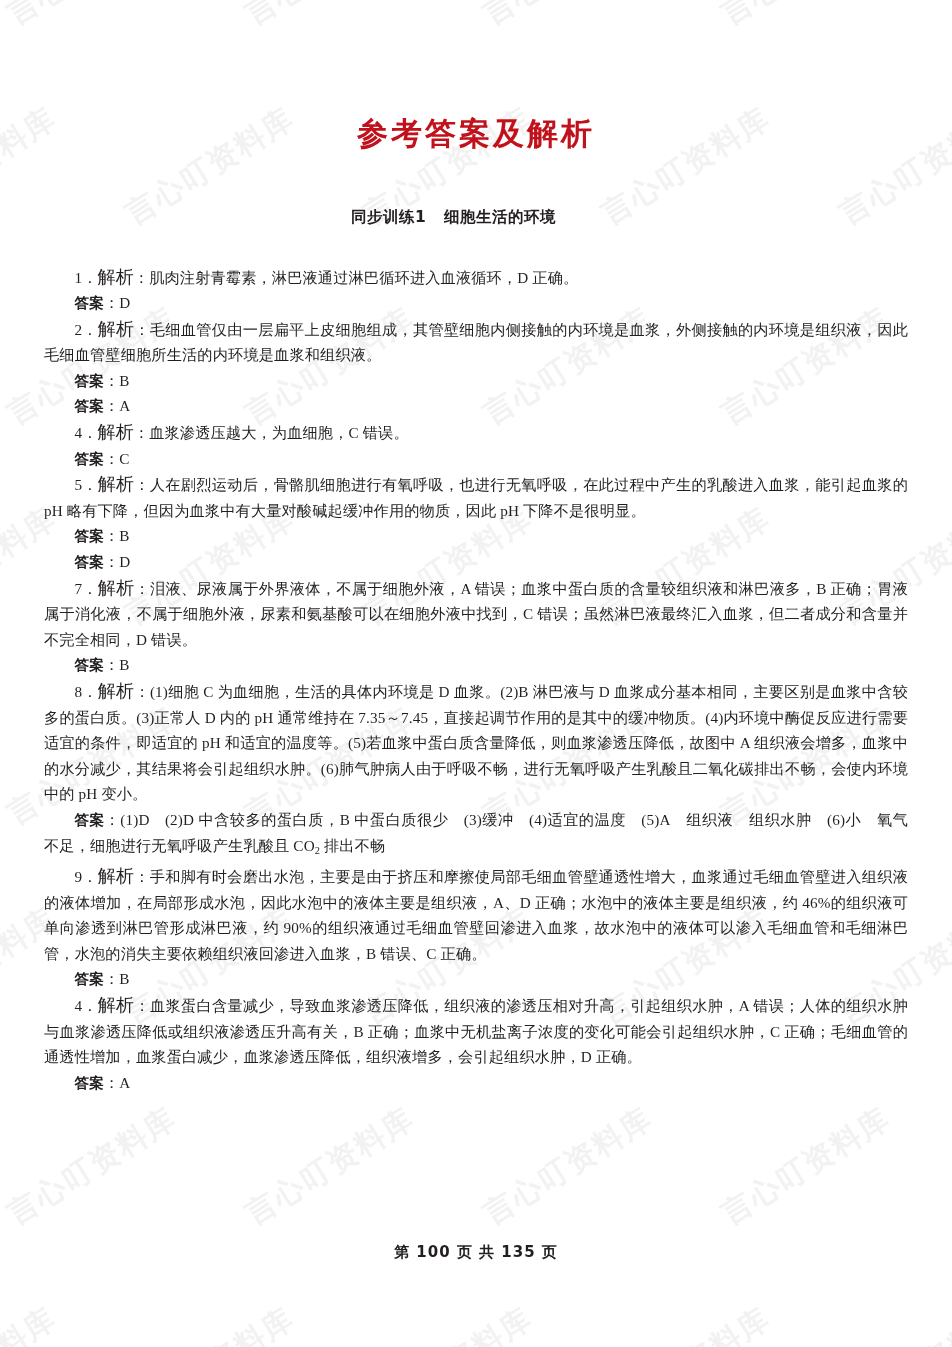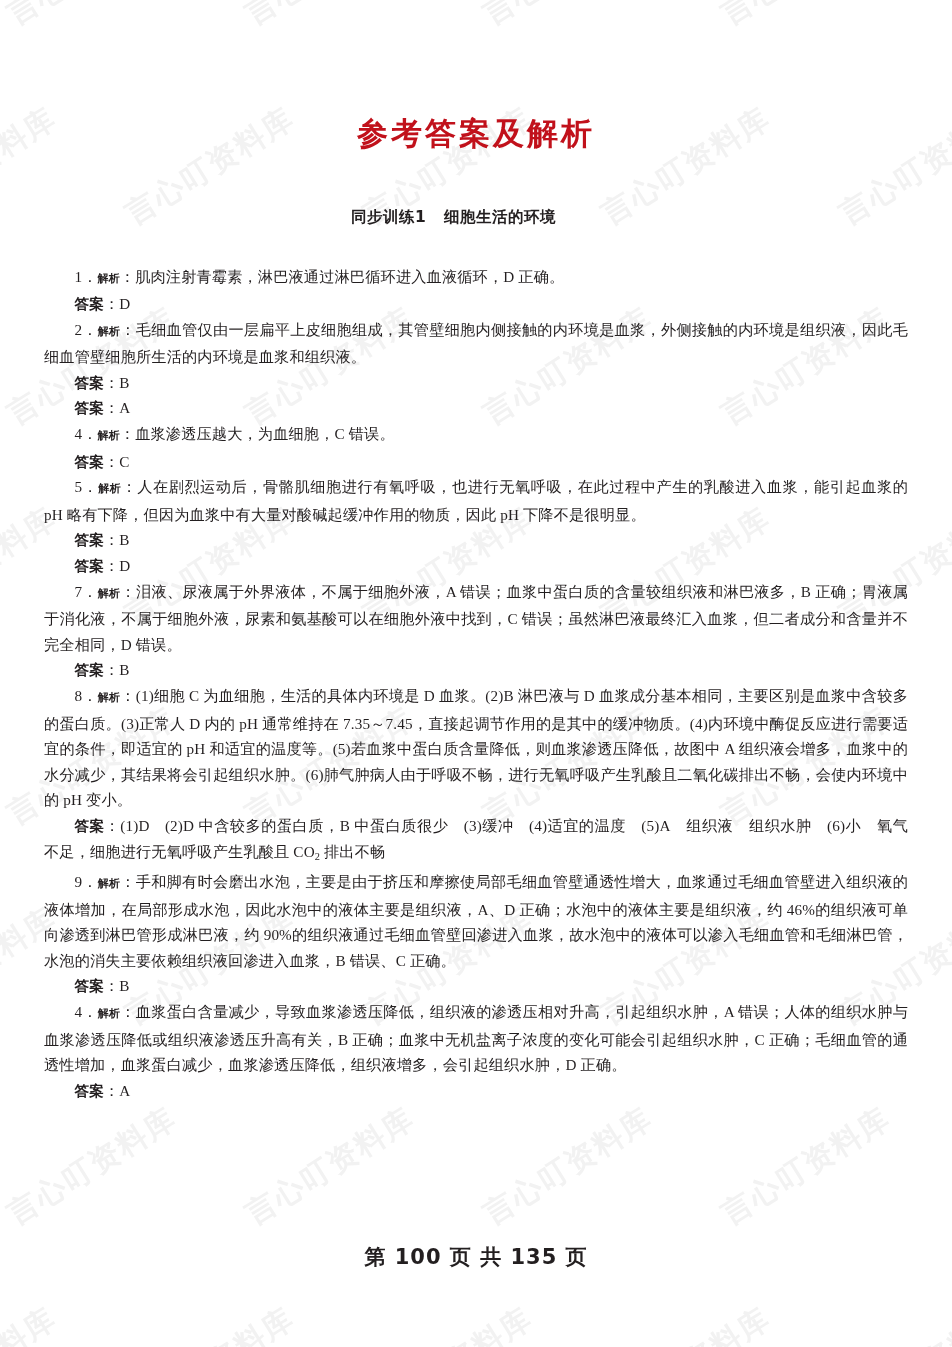--- a/index.html
+++ b/index.html
@@ -81,23 +81,23 @@
     text-justify: inter-ideograph;
     letter-spacing: 0.15px;
   }
   .para.explain {
     text-indent: 2em;
   }
   .para.answer {
     text-indent: 2em;
   }
   .lead {
-    font-weight: 700;
+    font-weight: 400;
     font-family: "DejaVu Sans", "Liberation Sans", sans-serif;
-    font-size: 11px;
+    font-size: 18px;
   }
   .num {
     font-family: "Liberation Serif", serif;
   }
   .ans-label {
     font-weight: 700;
     font-family: "DejaVu Sans", "Liberation Sans", sans-serif;
     font-size: 14.6px;
   }
 
@@ -105,21 +105,21 @@
     font-size: 0.68em;
     vertical-align: -0.28em;
   }
 
   .footer {
     position: absolute;
     left: 0;
     right: 0;
     top: 1243px;
     text-align: center;
-    font-size: 21px;
+    font-size: 15px;
     font-family: "DejaVu Sans", "Liberation Sans", sans-serif;
     font-weight: 700;
     letter-spacing: 1px;
     z-index: 2;
   }
 </style>
 </head>
 <body>
 
 <div class="page">

